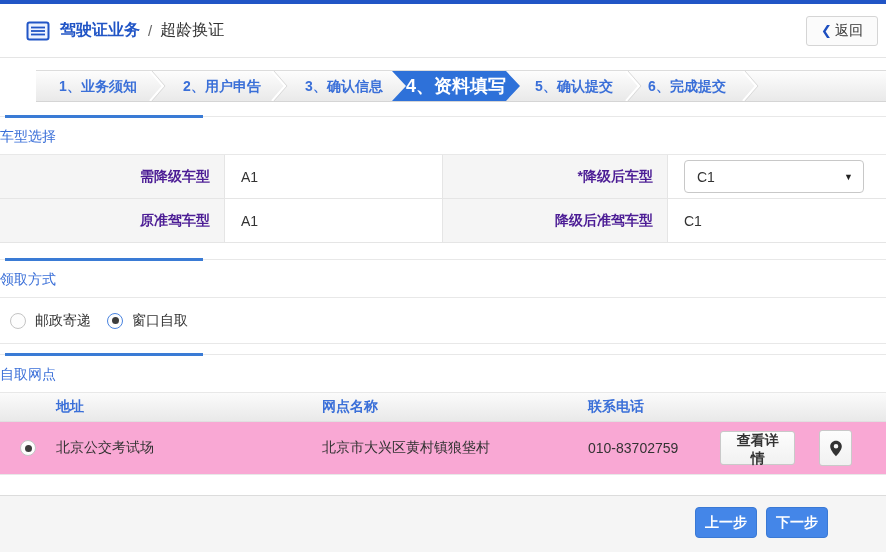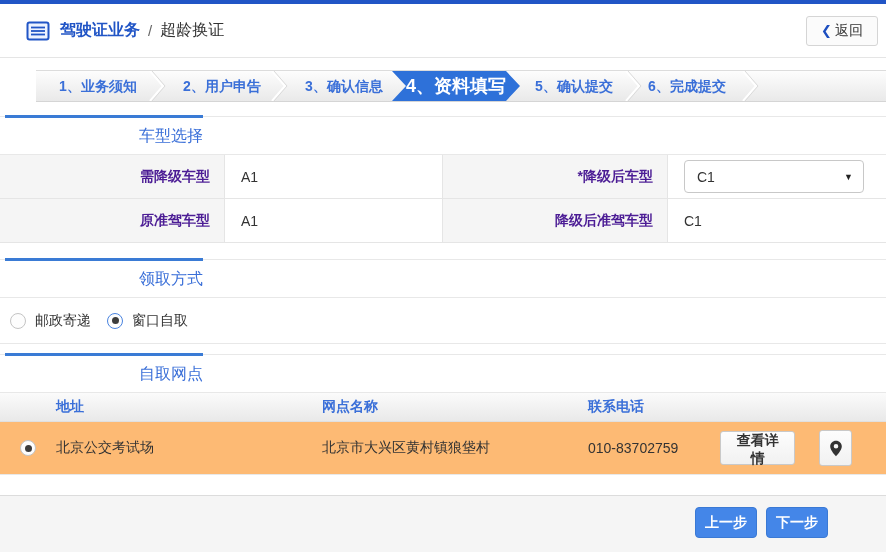--- a/index.html
+++ b/index.html
@@ -40,21 +40,21 @@
     position:absolute; top:0; left:356px; width:128px; height:30px; line-height:30px;
     background:#2e71d9; color:#fff; font-weight:bold; text-align:center; font-size:18px;
     clip-path:polygon(0 0, calc(100% - 14px) 0, 100% 50%, calc(100% - 14px) 100%, 0 100%, 14px 50%);
     cursor:default;
   }
   
   .section { position:relative; border-top:1px solid #e8e8e8; }
   .section .tab-line { position:absolute; top:-2px; left:5px; width:198px; height:3px; background:#3a7bd5; }
   .section-head { height:38px; border-bottom:1px solid #e8e8e8; display:flex; }
   .section-title {
-    width:203px; text-align:right; line-height:38px; color:#3a6fd8; font-size:16px;
+    width:203px; text-align:left; line-height:38px; color:#3a6fd8; font-size:14px;
   }
   
   .form-grid { display:grid; grid-template-columns:225px 218px 225px 218px; }
   .cell { height:44px; display:flex; align-items:center; border-bottom:1px solid #e5e5e5; }
   .cell.lbl {
     background:#f5f5f5; justify-content:flex-end; padding-right:14px;
     font-weight:bold; color:#4c1d95; border-right:1px solid #e5e5e5;
   }
   .cell.val { background:#fff; padding-left:16px; border-right:1px solid #e5e5e5; }
   .cell.val.last { border-right:none; }
@@ -71,21 +71,21 @@
     display:flex; align-items:center; justify-content:center;
   }
   .radio-circle.sel-blue { border-color:#4a84e0; }
   .radio-circle .dot { width:7px; height:7px; border-radius:50%; background:#3c3c3c; }
   
   .net-grid { display:grid; grid-template-columns:56px 266px 266px 132px 1fr; align-items:center; }
   .net-header {
     height:29px; background:linear-gradient(#fbfbfb,#e9e9e9); border-bottom:1px solid #e0e0e0;
   }
   .net-header .hcell { color:#3a6fd8; font-weight:bold; font-size:14px; }
-  .net-row { height:53px; border-bottom:1px solid #e8e8e8; background:#fdba74; }
+  .net-row { height:53px; border-bottom:1px solid #e8e8e8; background:#f9a8d4; }
   .net-row .ncell { color:#333; font-size:14px; }
   .net-radio-cell { display:flex; justify-content:center; }
   .row-actions { display:flex; justify-content:flex-end; align-items:center; gap:24px; padding-right:34px; }
   .detail-btn {
     height:34px; padding:0 14px; background:linear-gradient(#fdfdfd,#f1f1f1);
     border:1px solid #c9c9c9; border-radius:3px; font-weight:bold; font-size:14px; color:#333; cursor:pointer;
   }
   .pin-btn {
     width:40px; height:36px; background:linear-gradient(#fdfdfd,#f1f1f1);
     border:1px solid #c9c9c9; border-radius:3px; display:flex; align-items:center; justify-content:center; cursor:pointer;

